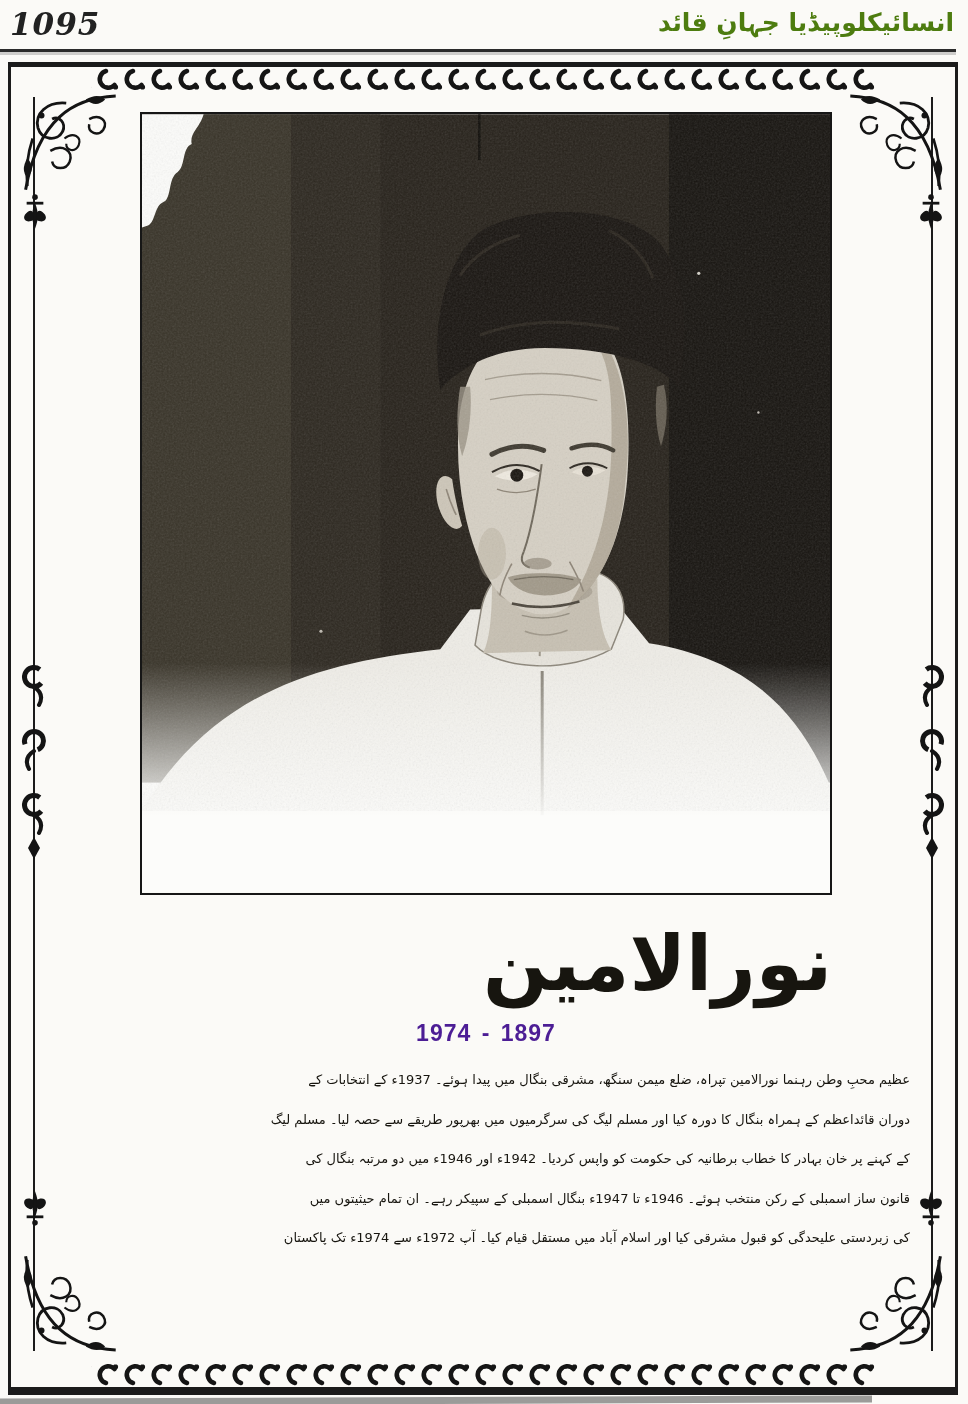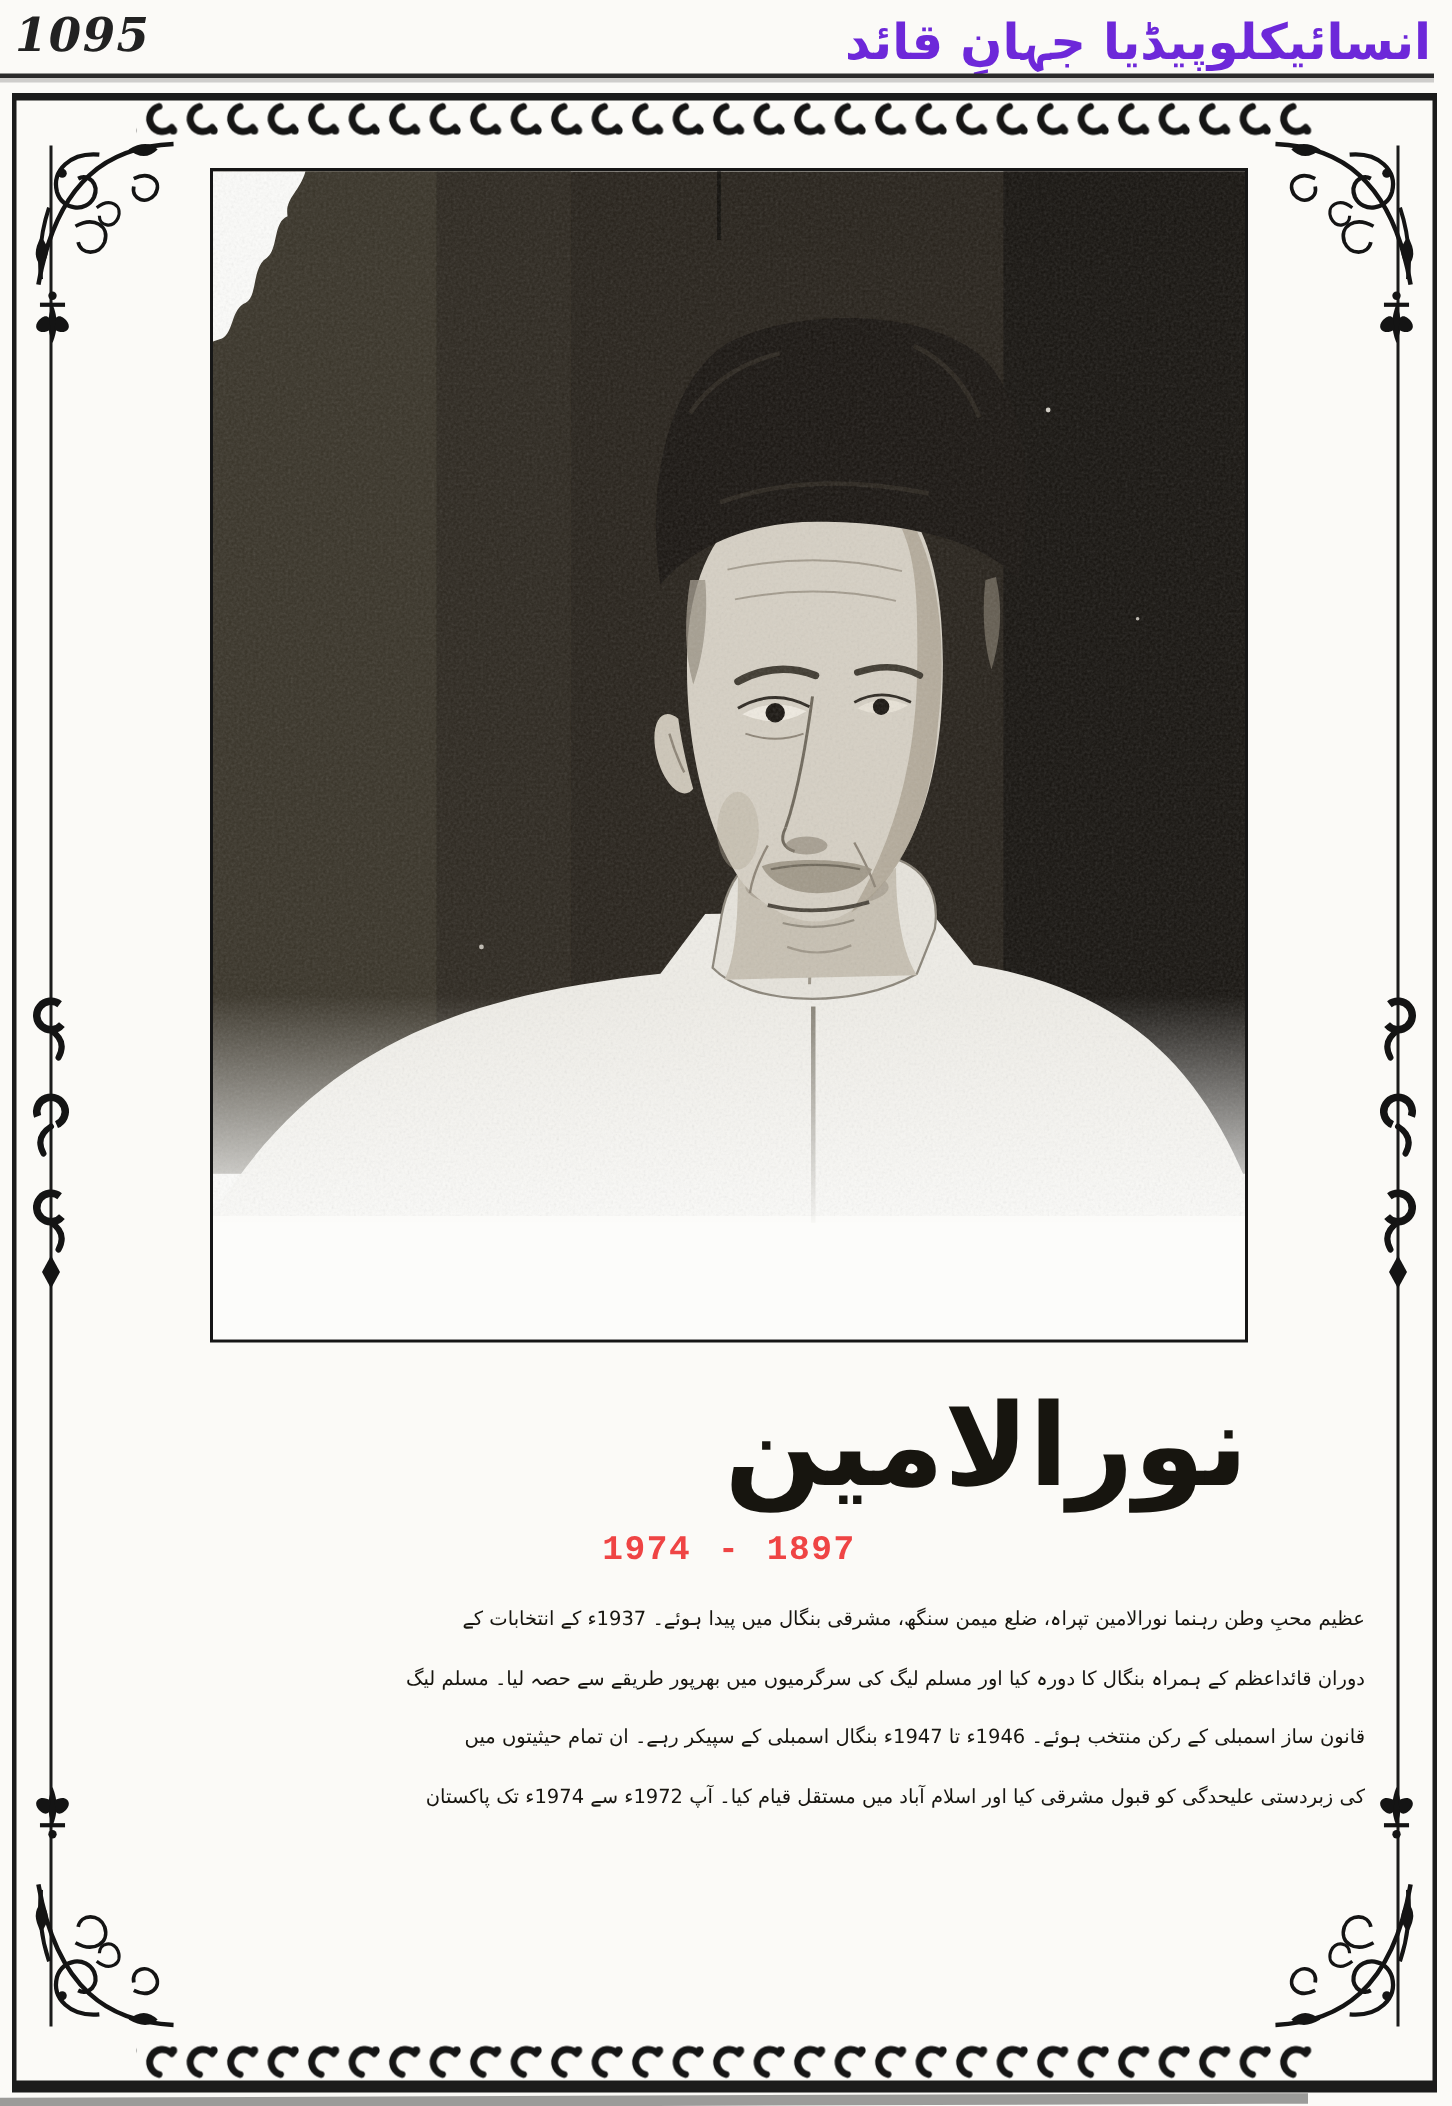--- a/index.html
+++ b/index.html
@@ -3,21 +3,21 @@
 <meta charset="utf-8">
 <style>
   html,body{margin:0;padding:0;}
   body{width:968px;height:1404px;position:relative;background:#fbfaf7;overflow:hidden;
        font-family:"DejaVu Sans", sans-serif;color:#1b1b1b;}
 
   
   .page-number{position:absolute;top:6px;left:10px;font-family:"DejaVu Serif",serif;
                font-size:31px;font-weight:700;letter-spacing:1px;color:#222;font-style:italic;}
   .header-title{position:absolute;top:8px;right:14px;direction:rtl;
-                font-size:33px;font-weight:700;color:#6d28d9;}
+                font-size:25px;font-weight:700;color:#4d7c0f;}
   .header-rule{position:absolute;top:49px;left:0;width:956px;height:3px;background:#2b2b2b;
                box-shadow:0 3px 0 rgba(70,70,70,.25);}
 
   
   .frame{position:absolute;left:8px;top:62px;width:950px;height:1333px;box-sizing:border-box;
          border:3px solid #1b1b1b;border-top-width:5px;border-bottom-width:8px;}
   .band{position:absolute;left:0;width:944px;height:26px;}
   .band-top{top:0;}
   .band-bottom{bottom:0;}
   .innerline{position:absolute;top:30px;bottom:36px;width:2px;background:#1b1b1b;}
@@ -38,22 +38,22 @@
   
   .photo-frame{position:absolute;left:140px;top:112px;width:692px;height:783px;
                box-sizing:border-box;border:2px solid #161616;background:#fcfcfa;}
   .photo-frame svg{display:block;}
 
   
   .article-title{position:absolute;left:140px;top:912px;width:692px;margin:0;
                  direction:rtl;text-align:right;font-size:76px;line-height:104px;
                  font-weight:700;color:#17150f;}
   .life-dates{position:absolute;left:140px;top:1020px;width:692px;text-align:center;
-              font-family:Liberation Mono, monospace;font-size:23px;font-weight:700;
-              letter-spacing:1px;word-spacing:3px;color:#ef4444;}
+              font-family:Liberation Sans, sans-serif;font-size:23px;font-weight:700;
+              letter-spacing:1px;word-spacing:3px;color:#4c1d95;}
   .body-text{position:absolute;left:100px;top:1060px;width:810px;direction:rtl;}
   .body-line{height:39.5px;line-height:39.5px;font-size:13px;white-space:nowrap;
              overflow:hidden;text-align:right;color:#17150f;margin-left:40px;}
 
   .scan-edge{position:absolute;bottom:0;left:0;width:872px;height:7px;background:#4d4d4d;
              opacity:.55;transform:rotate(-.2deg);}
   .sprite{position:absolute;width:0;height:0;overflow:hidden;}
 </style>
 </head>
 <body>
@@ -235,17 +235,18 @@
     <rect x="0" y="0" width="692" height="700" filter="url(#grain)" opacity="0.16"></rect>
   </svg>
 </div>
 
 <h1 class="article-title">نورالامین</h1>
 <div class="life-dates">1974 - 1897</div>
 
 <div class="body-text">
   <div class="body-line">عظیم محبِ وطن رہنما نورالامین تپراہ، ضلع میمن سنگھ، مشرقی بنگال میں پیدا ہوئے۔ 1937ء کے انتخابات کے</div>
   <div class="body-line">دوران قائداعظم کے ہمراہ بنگال کا دورہ کیا اور مسلم لیگ کی سرگرمیوں میں بھرپور طریقے سے حصہ لیا۔ مسلم لیگ</div>
+  <div class="body-line">کے کہنے پر خان بہادر کا خطاب برطانیہ کی حکومت کو واپس کردیا۔ 1942ء اور 1946ء میں دو مرتبہ بنگال کی</div>
   <div class="body-line">قانون ساز اسمبلی کے رکن منتخب ہوئے۔ 1946ء تا 1947ء بنگال اسمبلی کے سپیکر رہے۔ ان تمام حیثیتوں میں</div>
   <div class="body-line">کی زبردستی علیحدگی کو قبول مشرقی کیا اور اسلام آباد میں مستقل قیام کیا۔ آپ 1972ء سے 1974ء تک پاکستان</div>
 </div>
 
 <div class="scan-edge"></div>
 
 </body></html>

